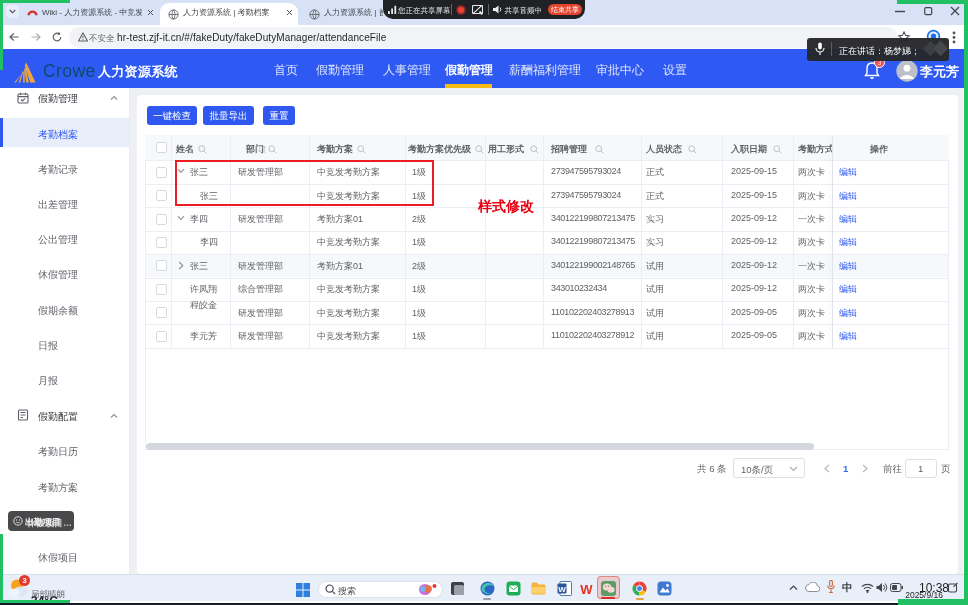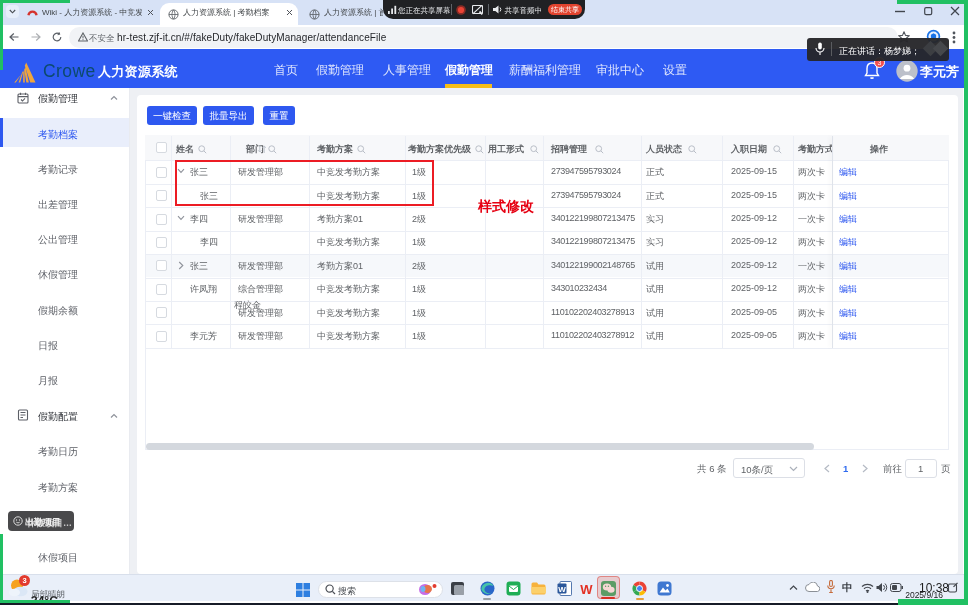--- a/index.html
+++ b/index.html
@@ -333,21 +333,21 @@
 <div class="td" style="left:238px;top:283.2px;">综合管理部</div>
 <div class="td" style="left:317px;top:283.2px;">中竞发考勤方案</div>
 <div class="td" style="left:412px;top:283.2px;">1级</div>
 <div class="td idn" style="left:551px;top:283.2px;">343010232434</div>
 <div class="td" style="left:646px;top:283.2px;">试用</div>
 <div class="td" style="left:731px;top:283.2px;">2025-09-12</div>
 <div class="td" style="left:798px;top:283.2px;width:34px;overflow:hidden;">两次卡</div>
 <div class="edit" style="top:283.2px;">编辑</div>
 <div class="rowline" style="top:300.9px;"></div>
 <div class="cb" style="top:307.1px;"></div>
-<div class="td" style="left:190px;top:299px;margin-left:44px;">程皎金</div>
+<div class="td" style="left:190px;top:299px;">程皎金</div>
 <div class="td" style="left:238px;top:306.6px;">研发管理部</div>
 <div class="td" style="left:317px;top:306.6px;">中竞发考勤方案</div>
 <div class="td" style="left:412px;top:306.6px;">1级</div>
 <div class="td idn" style="left:551px;top:306.6px;">110102202403278913</div>
 <div class="td" style="left:646px;top:306.6px;">试用</div>
 <div class="td" style="left:731px;top:306.6px;">2025-09-05</div>
 <div class="td" style="left:798px;top:306.6px;width:34px;overflow:hidden;">两次卡</div>
 <div class="edit" style="top:306.6px;">编辑</div>
 <div class="rowline" style="top:324.3px;"></div>
 <div class="cb" style="top:330.5px;"></div>

